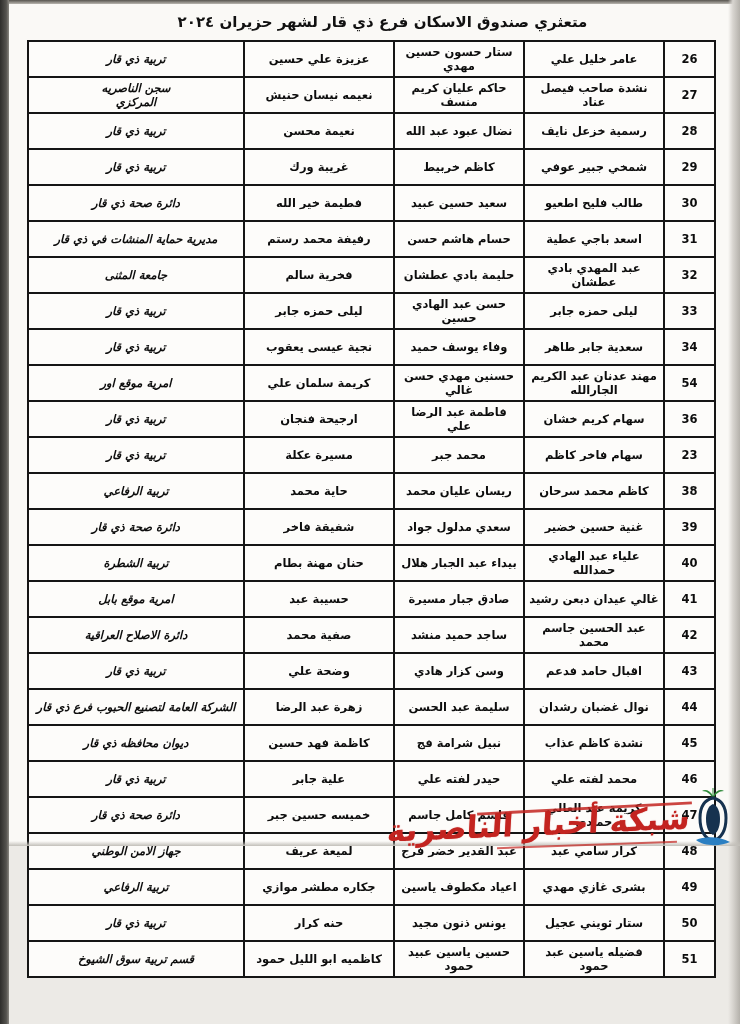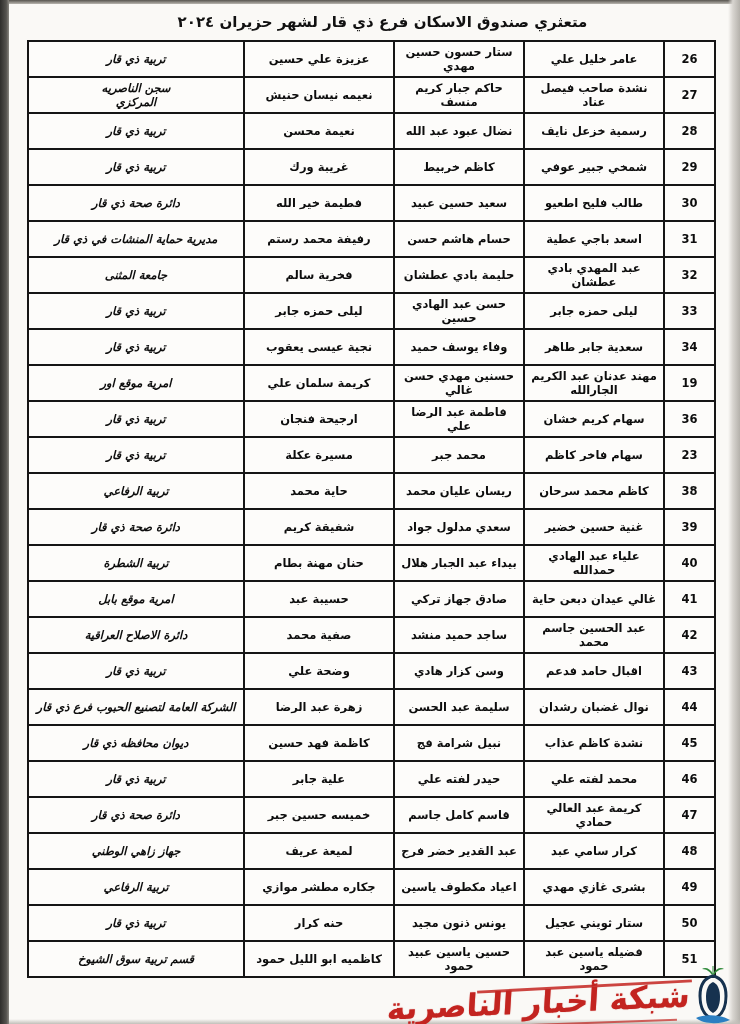--- a/index.html
+++ b/index.html
@@ -3,21 +3,21 @@
 <meta charset="utf-8">
 <style>
   html,body{margin:0;padding:0;}
   body{
     width:740px;height:1024px;overflow:hidden;
     background:#eceae6;
     font-family:"DejaVu Sans", sans-serif;
     -webkit-font-smoothing:antialiased;
   }
   .scan-page{
-    position:relative;width:740px;height:1024px;
+    position:relative;width:740px;height:846px;
     background:#faf9f6;
     box-sizing:border-box;
   }
   
   .edge-left{position:absolute;left:0;top:0;width:9px;height:1024px;
     background:linear-gradient(90deg,#2e2d2b,#55534f 70%,#8a8781);z-index:5;}
   .edge-top{position:absolute;left:0;top:0;width:740px;height:4px;
     background:linear-gradient(180deg,#57544f,#b9b6b0);z-index:4;}
   .edge-right{position:absolute;right:0;top:0;width:12px;height:1024px;
     background:linear-gradient(270deg,#b4b1ab,#d8d5d0 60%,rgba(250,249,246,0));z-index:4;}
@@ -96,21 +96,21 @@
       <td class="cell-no">26</td>
       <td class="cell-name">عامر خليل علي</td>
       <td class="cell-name">ستار حسون حسين مهدي</td>
       <td class="cell-name">عزيزة علي حسين</td>
       <td class="cell-dept">تربية ذي قار</td>
     </tr>
 
     <tr>
       <td class="cell-no">27</td>
       <td class="cell-name">نشدة صاحب فيصل عناد</td>
-      <td class="cell-name">حاكم جبار كريم منسف</td>
+      <td class="cell-name">حاكم عليان كريم منسف</td>
       <td class="cell-name">نعيمه نيسان حنيش</td>
       <td class="cell-dept">سجن الناصريه
 المركزي</td>
     </tr>
 
     <tr>
       <td class="cell-no">28</td>
       <td class="cell-name">رسمية خزعل نايف</td>
       <td class="cell-name">نضال عبود عبد الله</td>
       <td class="cell-name">نعيمة محسن</td>
@@ -159,21 +159,21 @@
 
     <tr>
       <td class="cell-no">34</td>
       <td class="cell-name">سعدية جابر طاهر</td>
       <td class="cell-name">وفاء يوسف حميد</td>
       <td class="cell-name">نجية عيسى يعقوب</td>
       <td class="cell-dept">تربية ذي قار</td>
     </tr>
 
     <tr>
-      <td class="cell-no">19</td>
+      <td class="cell-no">54</td>
       <td class="cell-name">مهند عدنان عبد الكريم الجارالله</td>
       <td class="cell-name">حسنين مهدي حسن غالي</td>
       <td class="cell-name">كريمة سلمان علي</td>
       <td class="cell-dept">امرية موقع اور</td>
     </tr>
 
     <tr>
       <td class="cell-no">36</td>
       <td class="cell-name">سهام كريم خشان</td>
       <td class="cell-name">فاطمة عبد الرضا علي</td>
@@ -194,36 +194,36 @@
       <td class="cell-name">كاظم محمد سرحان</td>
       <td class="cell-name">ريسان عليان محمد</td>
       <td class="cell-name">حاية محمد</td>
       <td class="cell-dept">تربية الرفاعي</td>
     </tr>
 
     <tr>
       <td class="cell-no">39</td>
       <td class="cell-name">غنية حسين خضير</td>
       <td class="cell-name">سعدي مدلول جواد</td>
-      <td class="cell-name">شفيقة كريم</td>
+      <td class="cell-name">شفيقة فاخر</td>
       <td class="cell-dept">دائرة صحة ذي قار</td>
     </tr>
 
     <tr>
       <td class="cell-no">40</td>
       <td class="cell-name">علياء عبد الهادي حمدالله</td>
       <td class="cell-name">بيداء عبد الجبار هلال</td>
       <td class="cell-name">حنان مهنة بطام</td>
       <td class="cell-dept">تربية الشطرة</td>
     </tr>
 
     <tr>
       <td class="cell-no">41</td>
-      <td class="cell-name">غالي عيدان دبعن حاية</td>
-      <td class="cell-name">صادق جهاز تركي</td>
+      <td class="cell-name">غالي عيدان دبعن رشيد</td>
+      <td class="cell-name">صادق جبار مسيرة</td>
       <td class="cell-name">حسيبة عبد</td>
       <td class="cell-dept">امرية موقع بابل</td>
     </tr>
 
     <tr>
       <td class="cell-no">42</td>
       <td class="cell-name">عبد الحسين جاسم محمد</td>
       <td class="cell-name">ساجد حميد منشد</td>
       <td class="cell-name">صفية محمد</td>
       <td class="cell-dept">دائرة الاصلاح العراقية</td>
@@ -267,21 +267,21 @@
       <td class="cell-name">قاسم كامل جاسم</td>
       <td class="cell-name">خميسه حسين جبر</td>
       <td class="cell-dept">دائرة صحة ذي قار</td>
     </tr>
 
     <tr>
       <td class="cell-no">48</td>
       <td class="cell-name">كرار سامي عبد</td>
       <td class="cell-name">عبد القدير خضر فرج</td>
       <td class="cell-name">لميعة عريف</td>
-      <td class="cell-dept">جهاز زاهي الوطني</td>
+      <td class="cell-dept">جهاز الامن الوطني</td>
     </tr>
 
     <tr>
       <td class="cell-no">49</td>
       <td class="cell-name">بشرى غازي مهدي</td>
       <td class="cell-name">اعياد مكطوف ياسين</td>
       <td class="cell-name">جكاره مطشر موازي</td>
       <td class="cell-dept">تربية الرفاعي</td>
     </tr>
 

